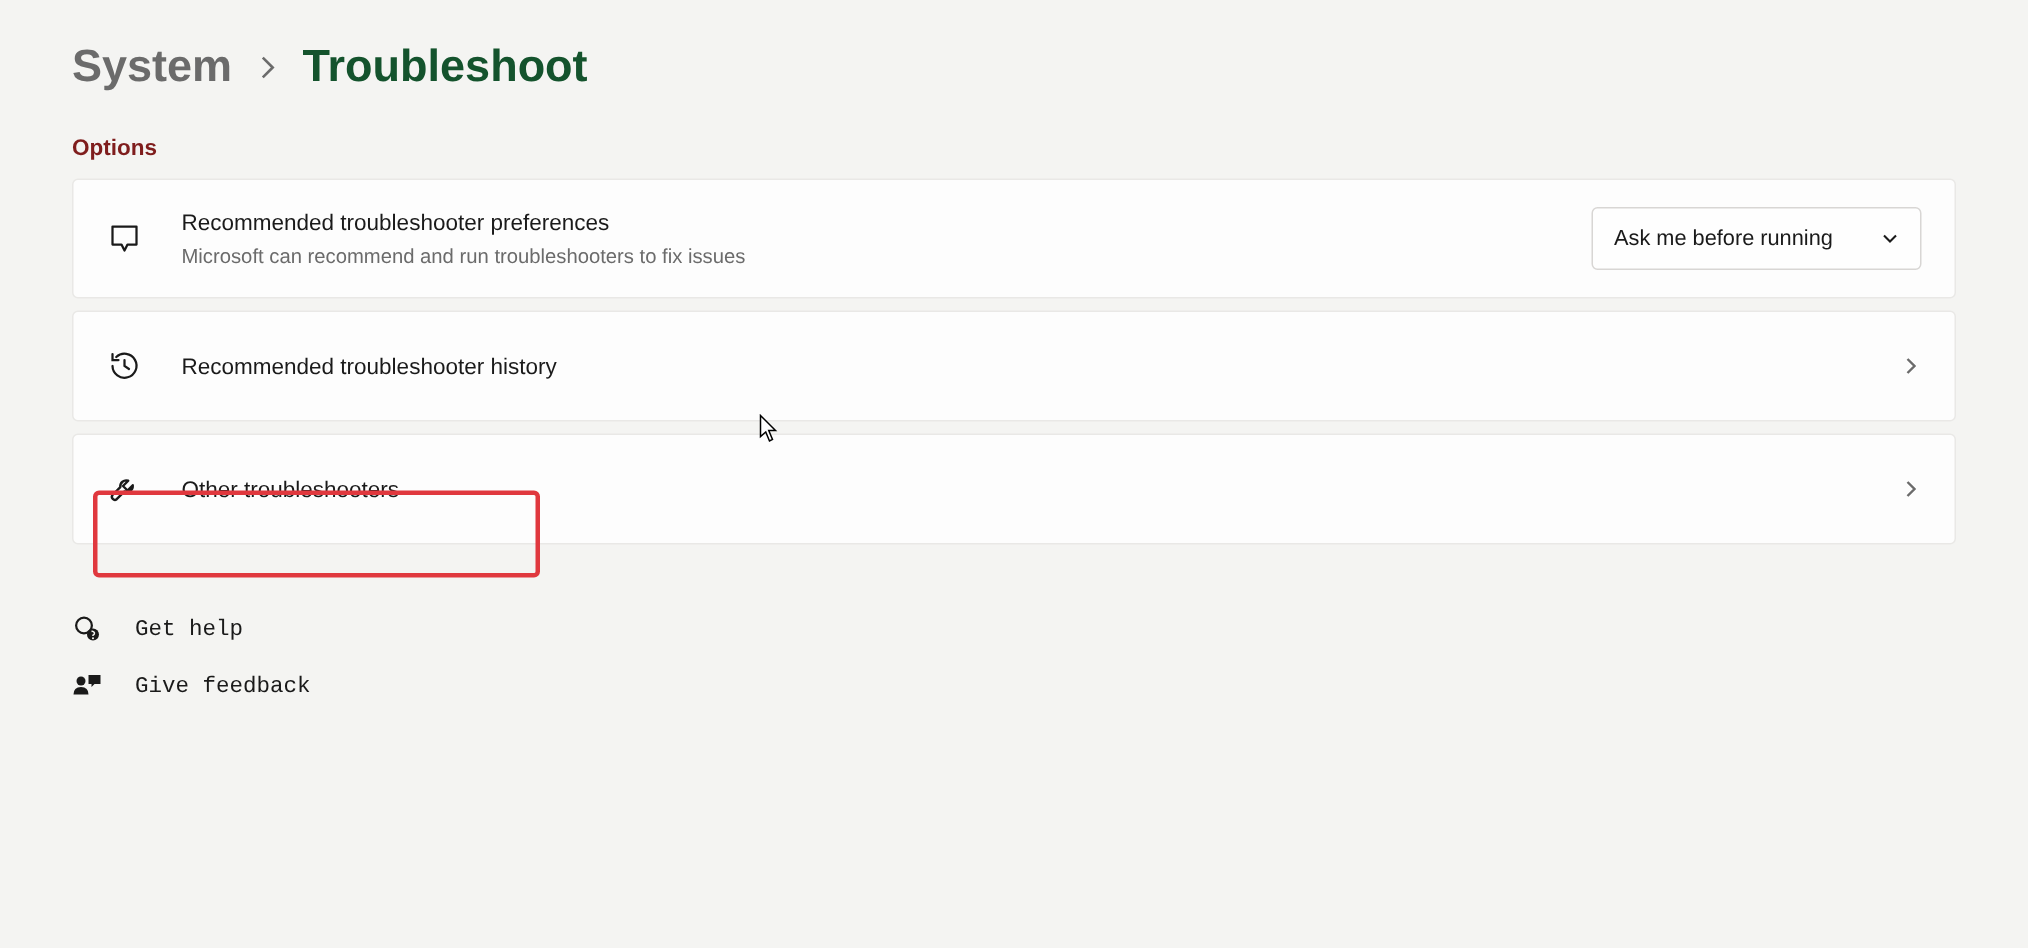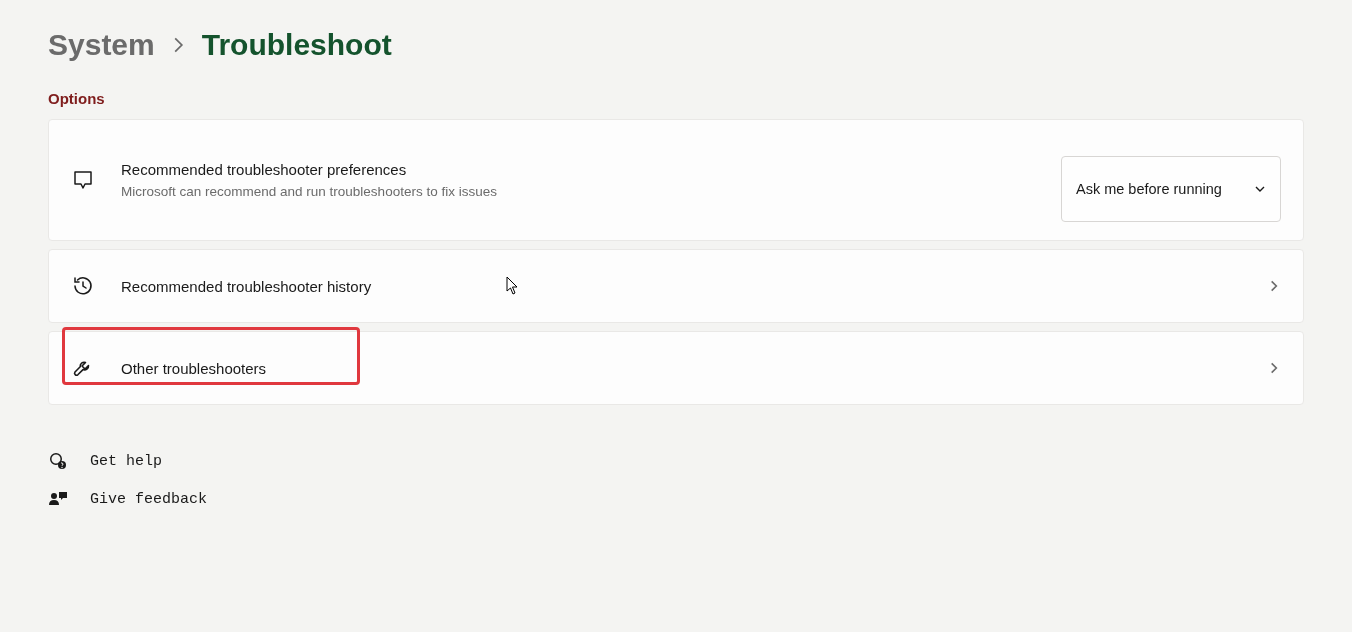--- a/index.html
+++ b/index.html
@@ -75,30 +75,29 @@
   }
   .card .trail {
     display: flex;
     align-items: center;
     gap: 16px;
   }
   .dropdown {
     background: #fefefe;
     border: 1px solid #d8d6d4;
     border-radius: 4px;
-    padding: 24px 14px;
+    padding: 12px 14px;
     display: flex;
     align-items: center;
     gap: 14px;
     font-size: 14.5px;
     color: #1a1a1a;
     cursor: pointer;
     min-width: 220px;
     justify-content: space-between;
-    margin-top: 18px;
   }
   .highlight-box {
     position: absolute;
     border: 3px solid #e0383e;
     border-radius: 4px;
     left: 62px;
     top: 327px;
     width: 298px;
     height: 58px;
     pointer-events: none;

